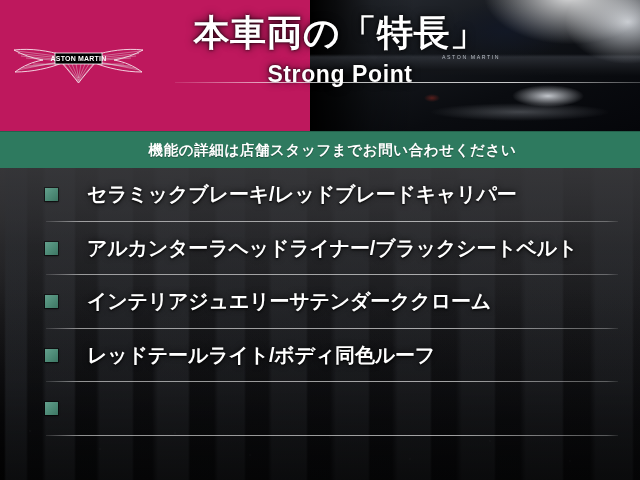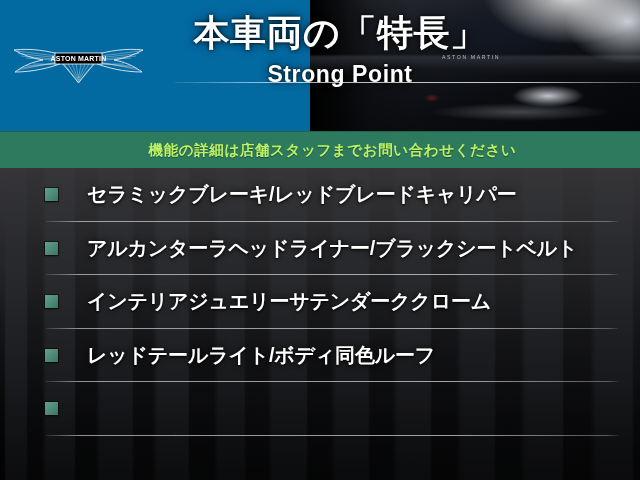--- a/index.html
+++ b/index.html
@@ -99,21 +99,21 @@
       rgba(0,0,0,.15) 250px,
       rgba(0,0,0,.55) 349px);
     pointer-events: none;
   }
 
   
   .header {
     position: absolute;
     left: 0; top: 0;
     width: 640px; height: 131px;
-    background: #0369a1;
+    background: #be185d;
     overflow: hidden;
   }
   
   .car-photo {
     position: absolute;
     right: 0; top: 0;
     width: 330px; height: 131px;
     background:
       
       radial-gradient(120px 70px at 260px -6px, rgba(255,255,255,.88), rgba(255,255,255,0) 72%),
@@ -195,21 +195,21 @@
     width: 640px; height: 37px;
     background: #2e7a5f;
     display: flex;
     align-items: center;
     justify-content: center;
     border-top: 1px solid #24624c;
   }
   .banner-text {
     font-size: 14.5px;
     font-weight: 700;
-    color: #bef264;
+    color: #ffffff;
     letter-spacing: .6px;
     white-space: nowrap;
     text-shadow: 0 1px 1px rgba(0,0,0,.35);
     margin-left: 25px;
   }
 
   
   .features {
     position: absolute;
     left: 0; top: 168px;

